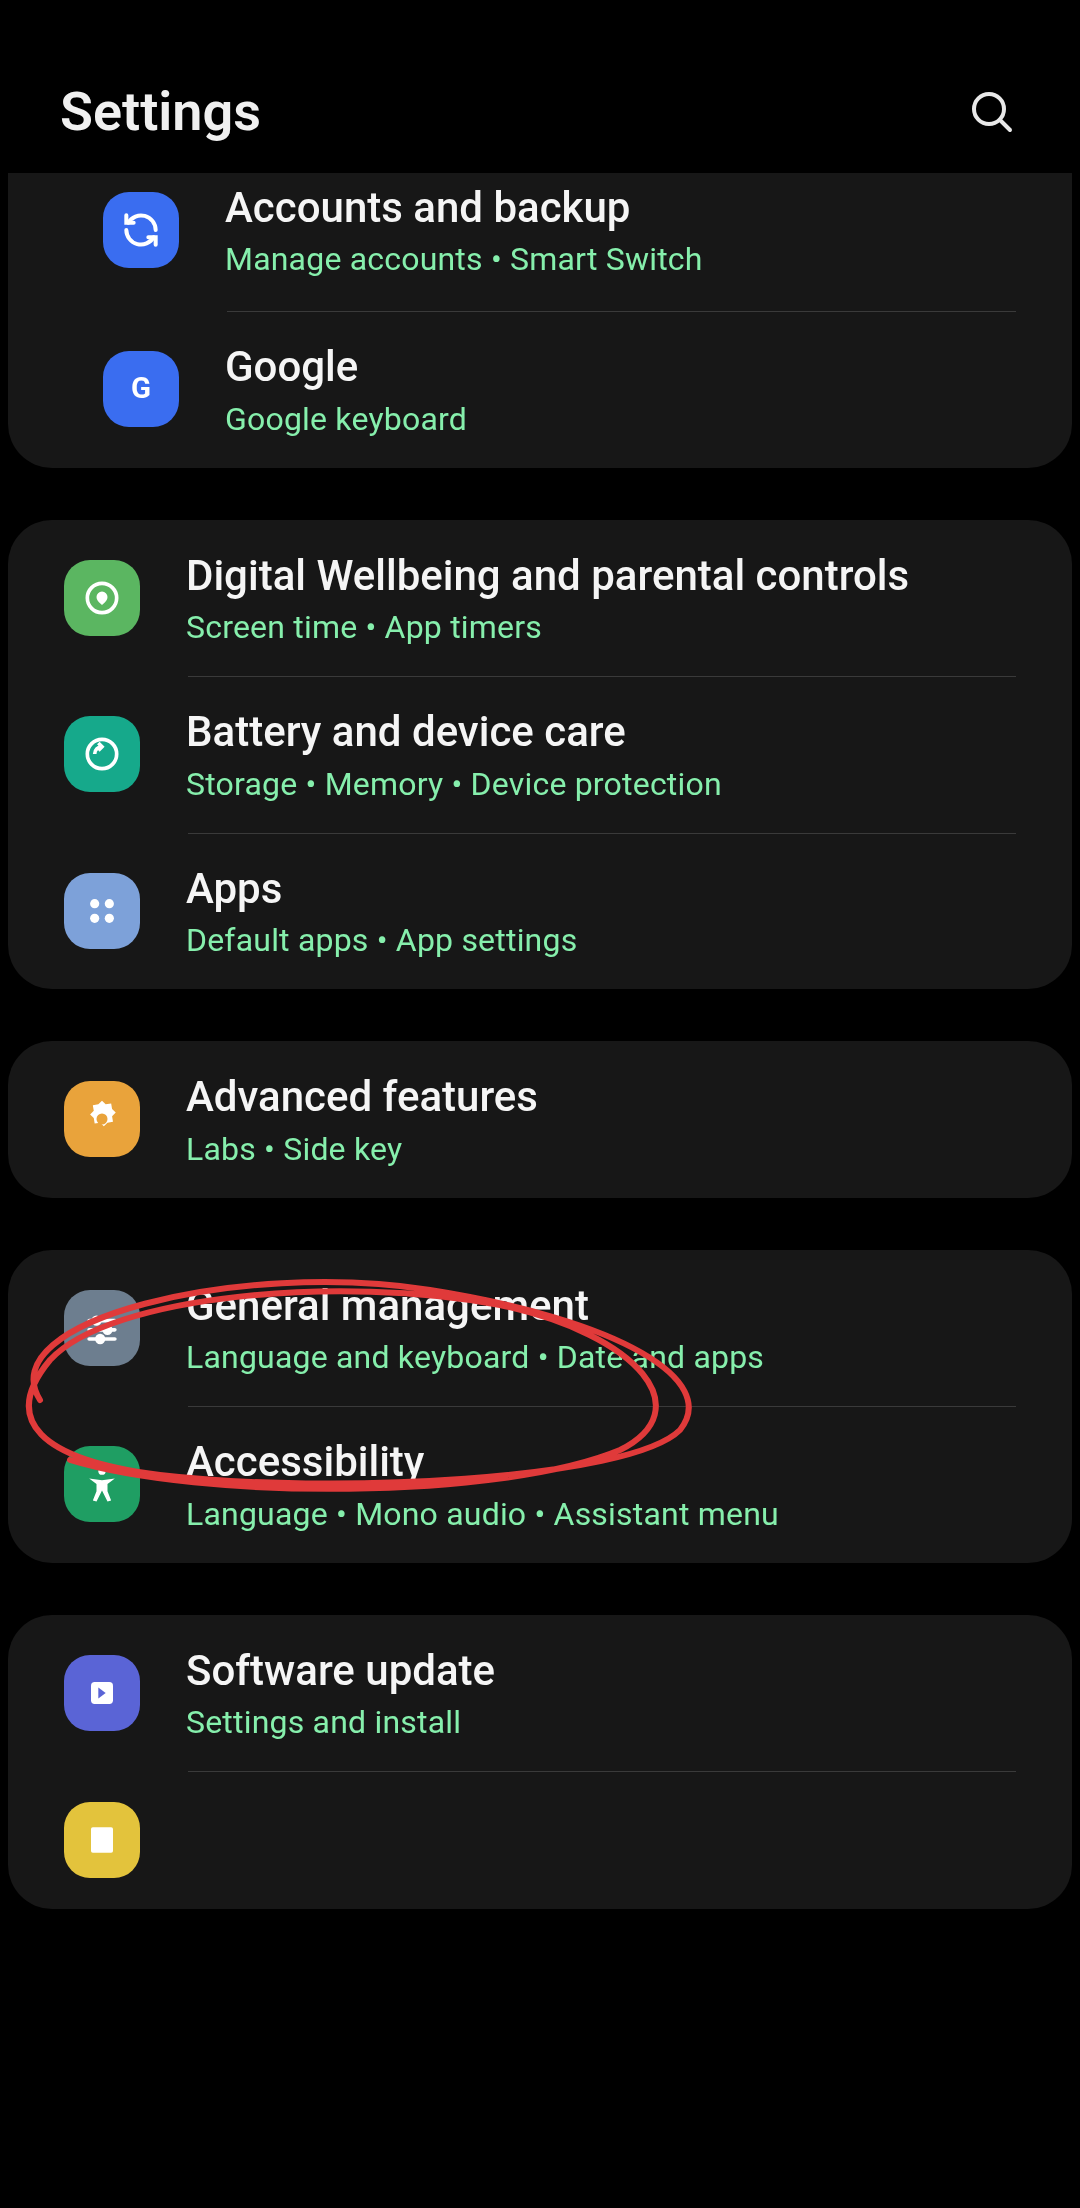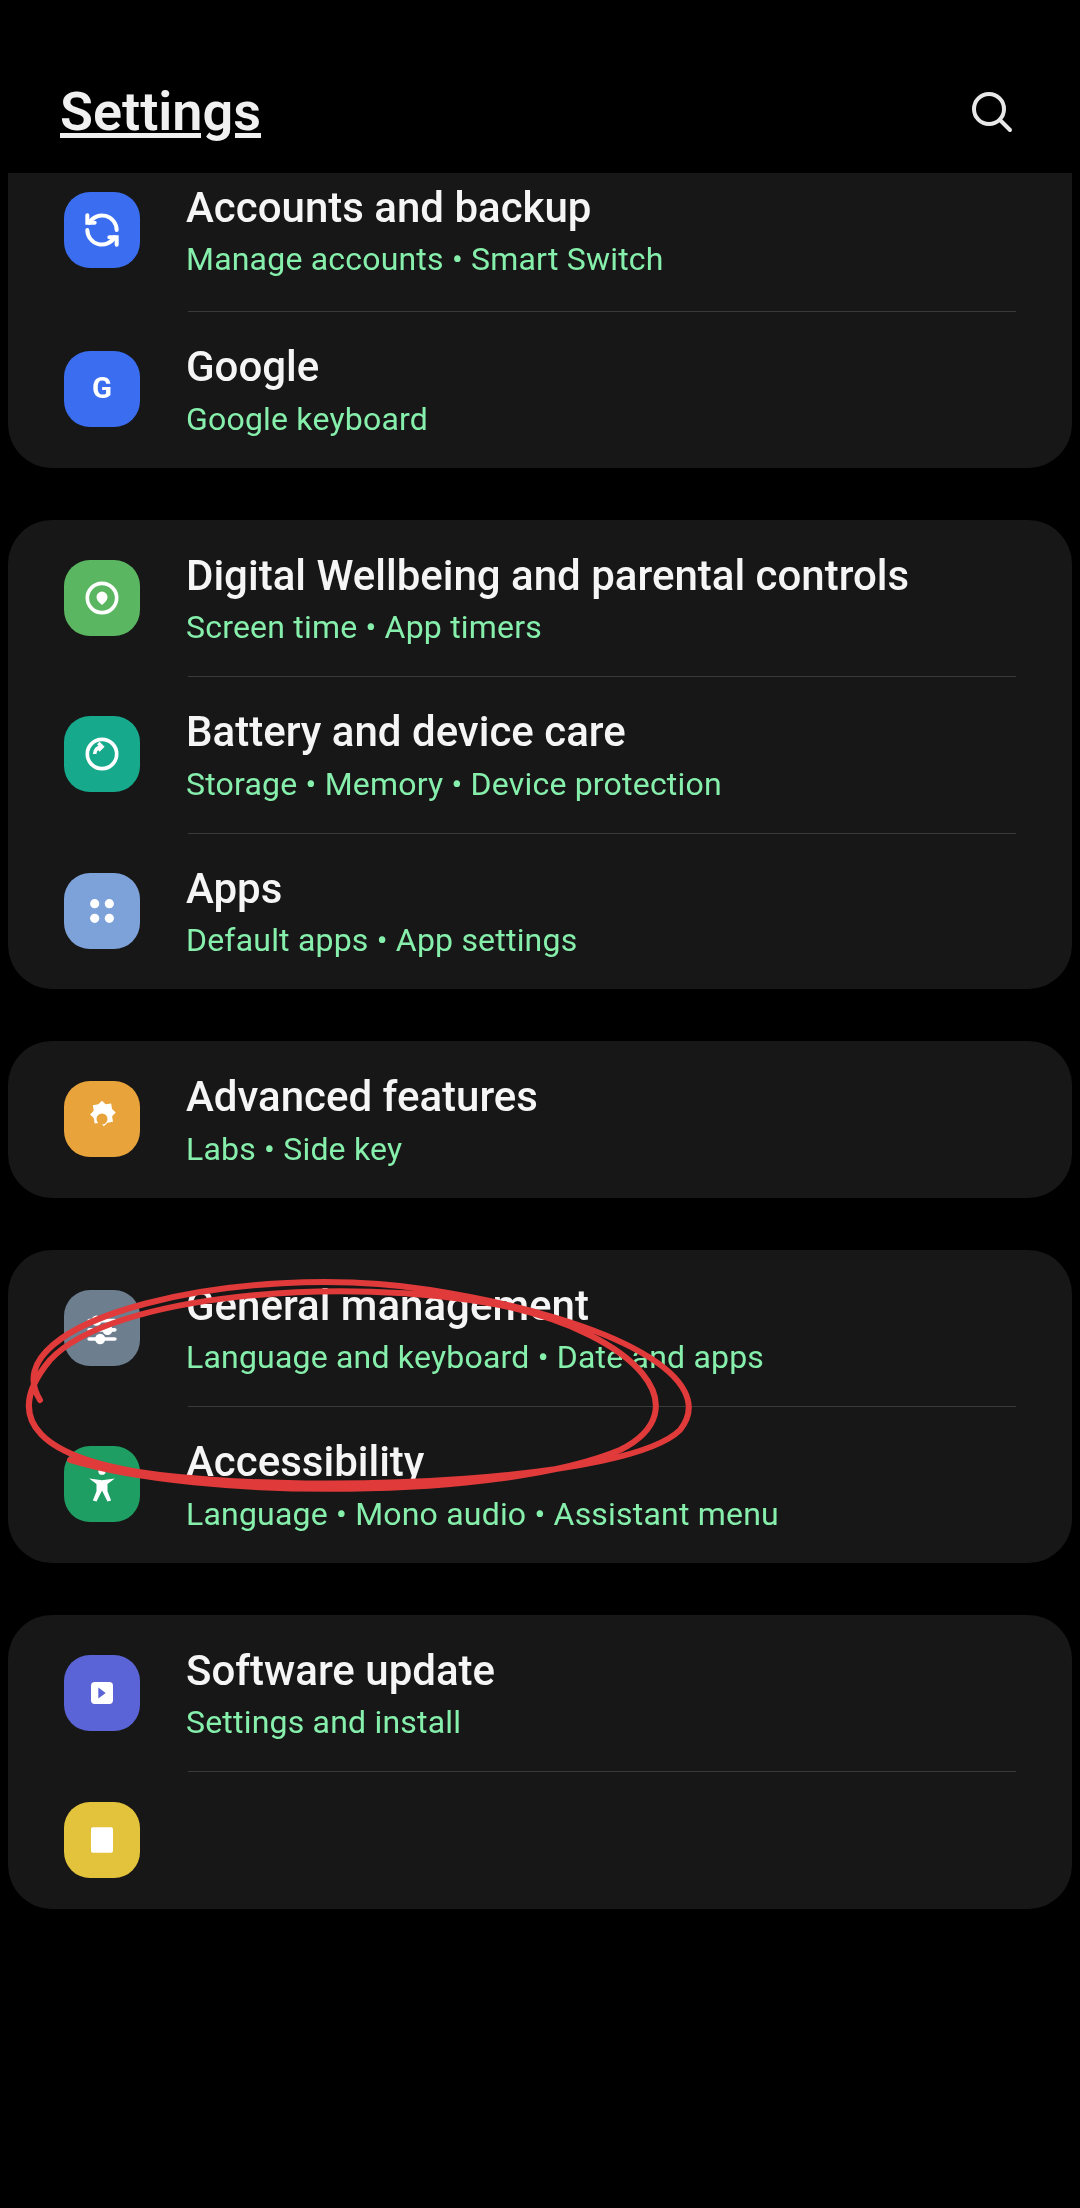--- a/index.html
+++ b/index.html
@@ -14,32 +14,31 @@
   .header {
     display: flex;
     justify-content: space-between;
     align-items: center;
     padding: 80px 60px 30px 60px;
   }
   .header-title {
     font-size: 54px;
     font-weight: 600;
     color: #f0f0f0;
-    text-decoration: underline;
   }
   .search-btn { width: 56px; height: 56px; display:flex; align-items:center; justify-content:center; }
   .search-btn svg { width: 48px; height: 48px; stroke:#e8e8e8; }
   .list { padding: 0 4px; }
   .group {
     background: #171717;
     border-radius: 44px;
     margin: 14px 4px 52px 4px;
     overflow: hidden;
   }
-  .group.first { margin-top: 0; border-top-left-radius:0; border-top-right-radius:0;}
+  .group.first { margin-top: 0; border-top-left-radius:0; border-top-right-radius:0;padding-left:39px;}
   .item {
     display: flex;
     align-items: center;
     padding: 30px 40px 30px 56px;
     min-height: 138px;
   }
   .item + .item { position:relative; }
   .item + .item::before{
     content:"";
     position:absolute; top:0; left:180px; right:56px;

